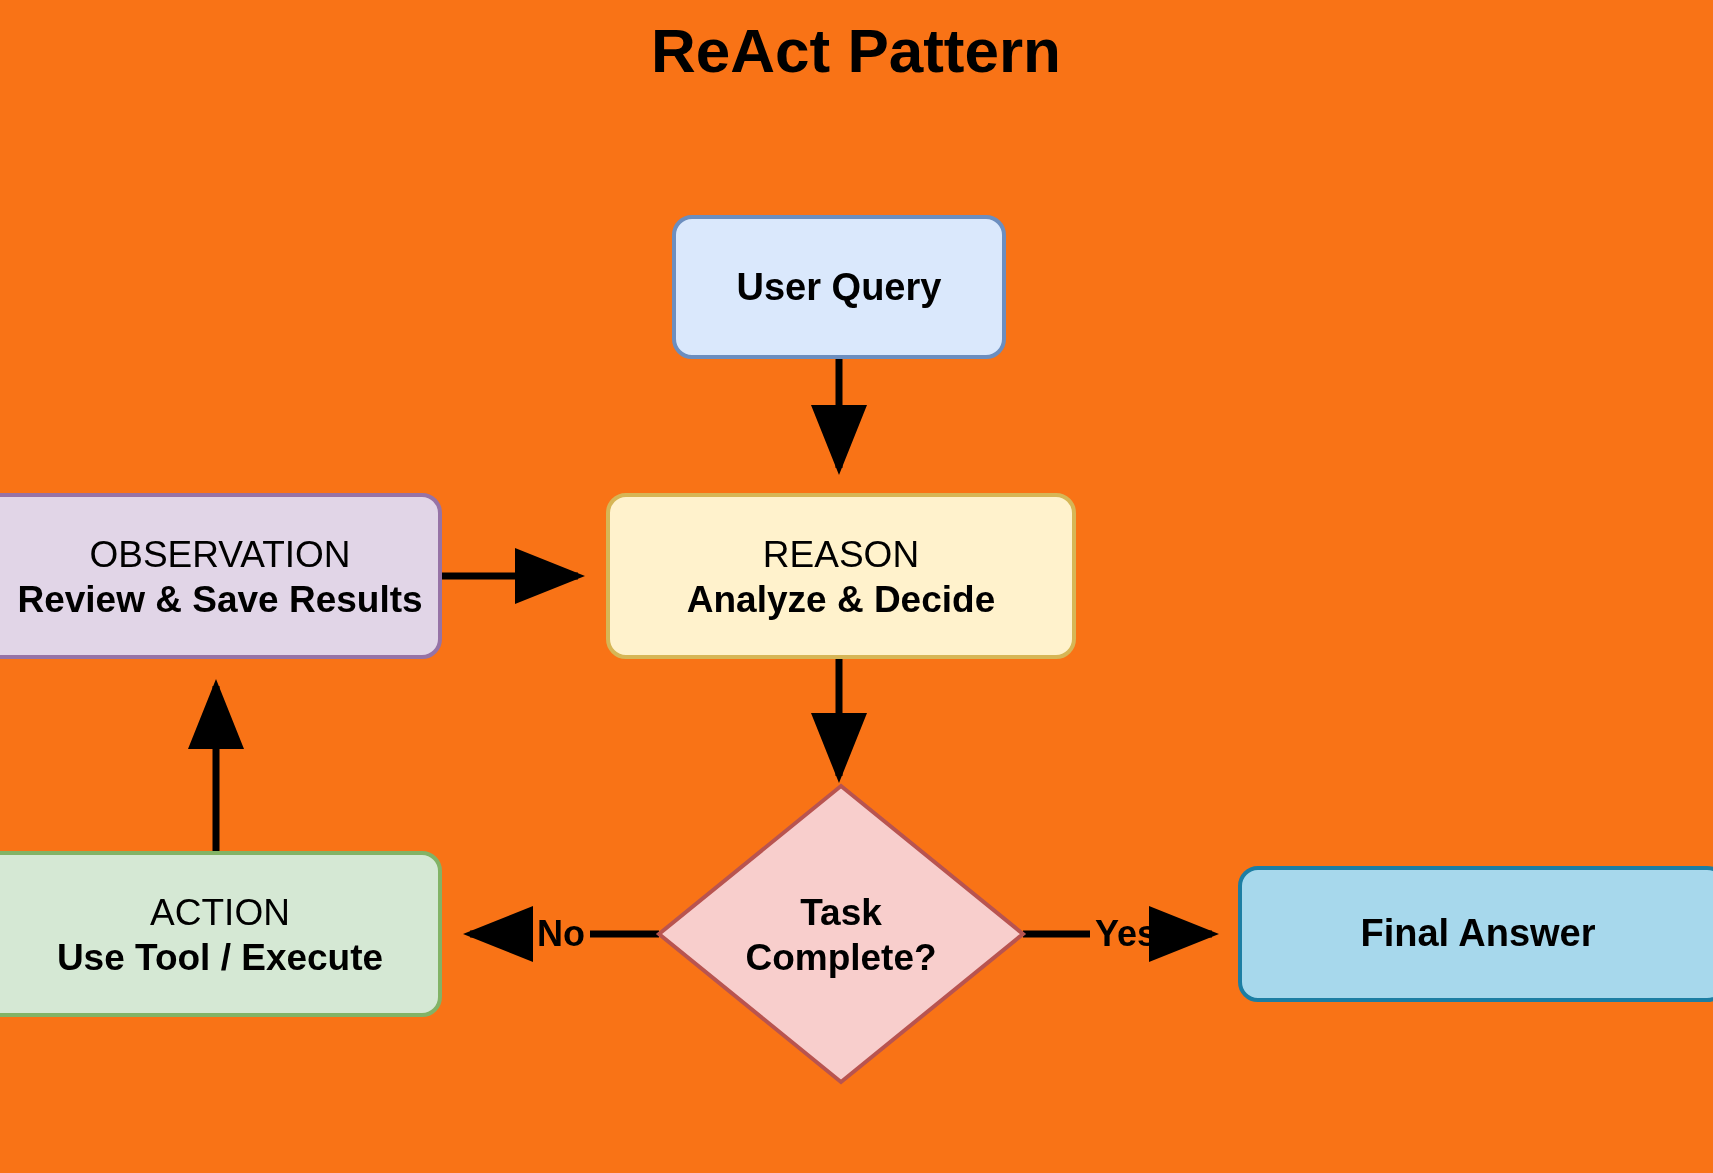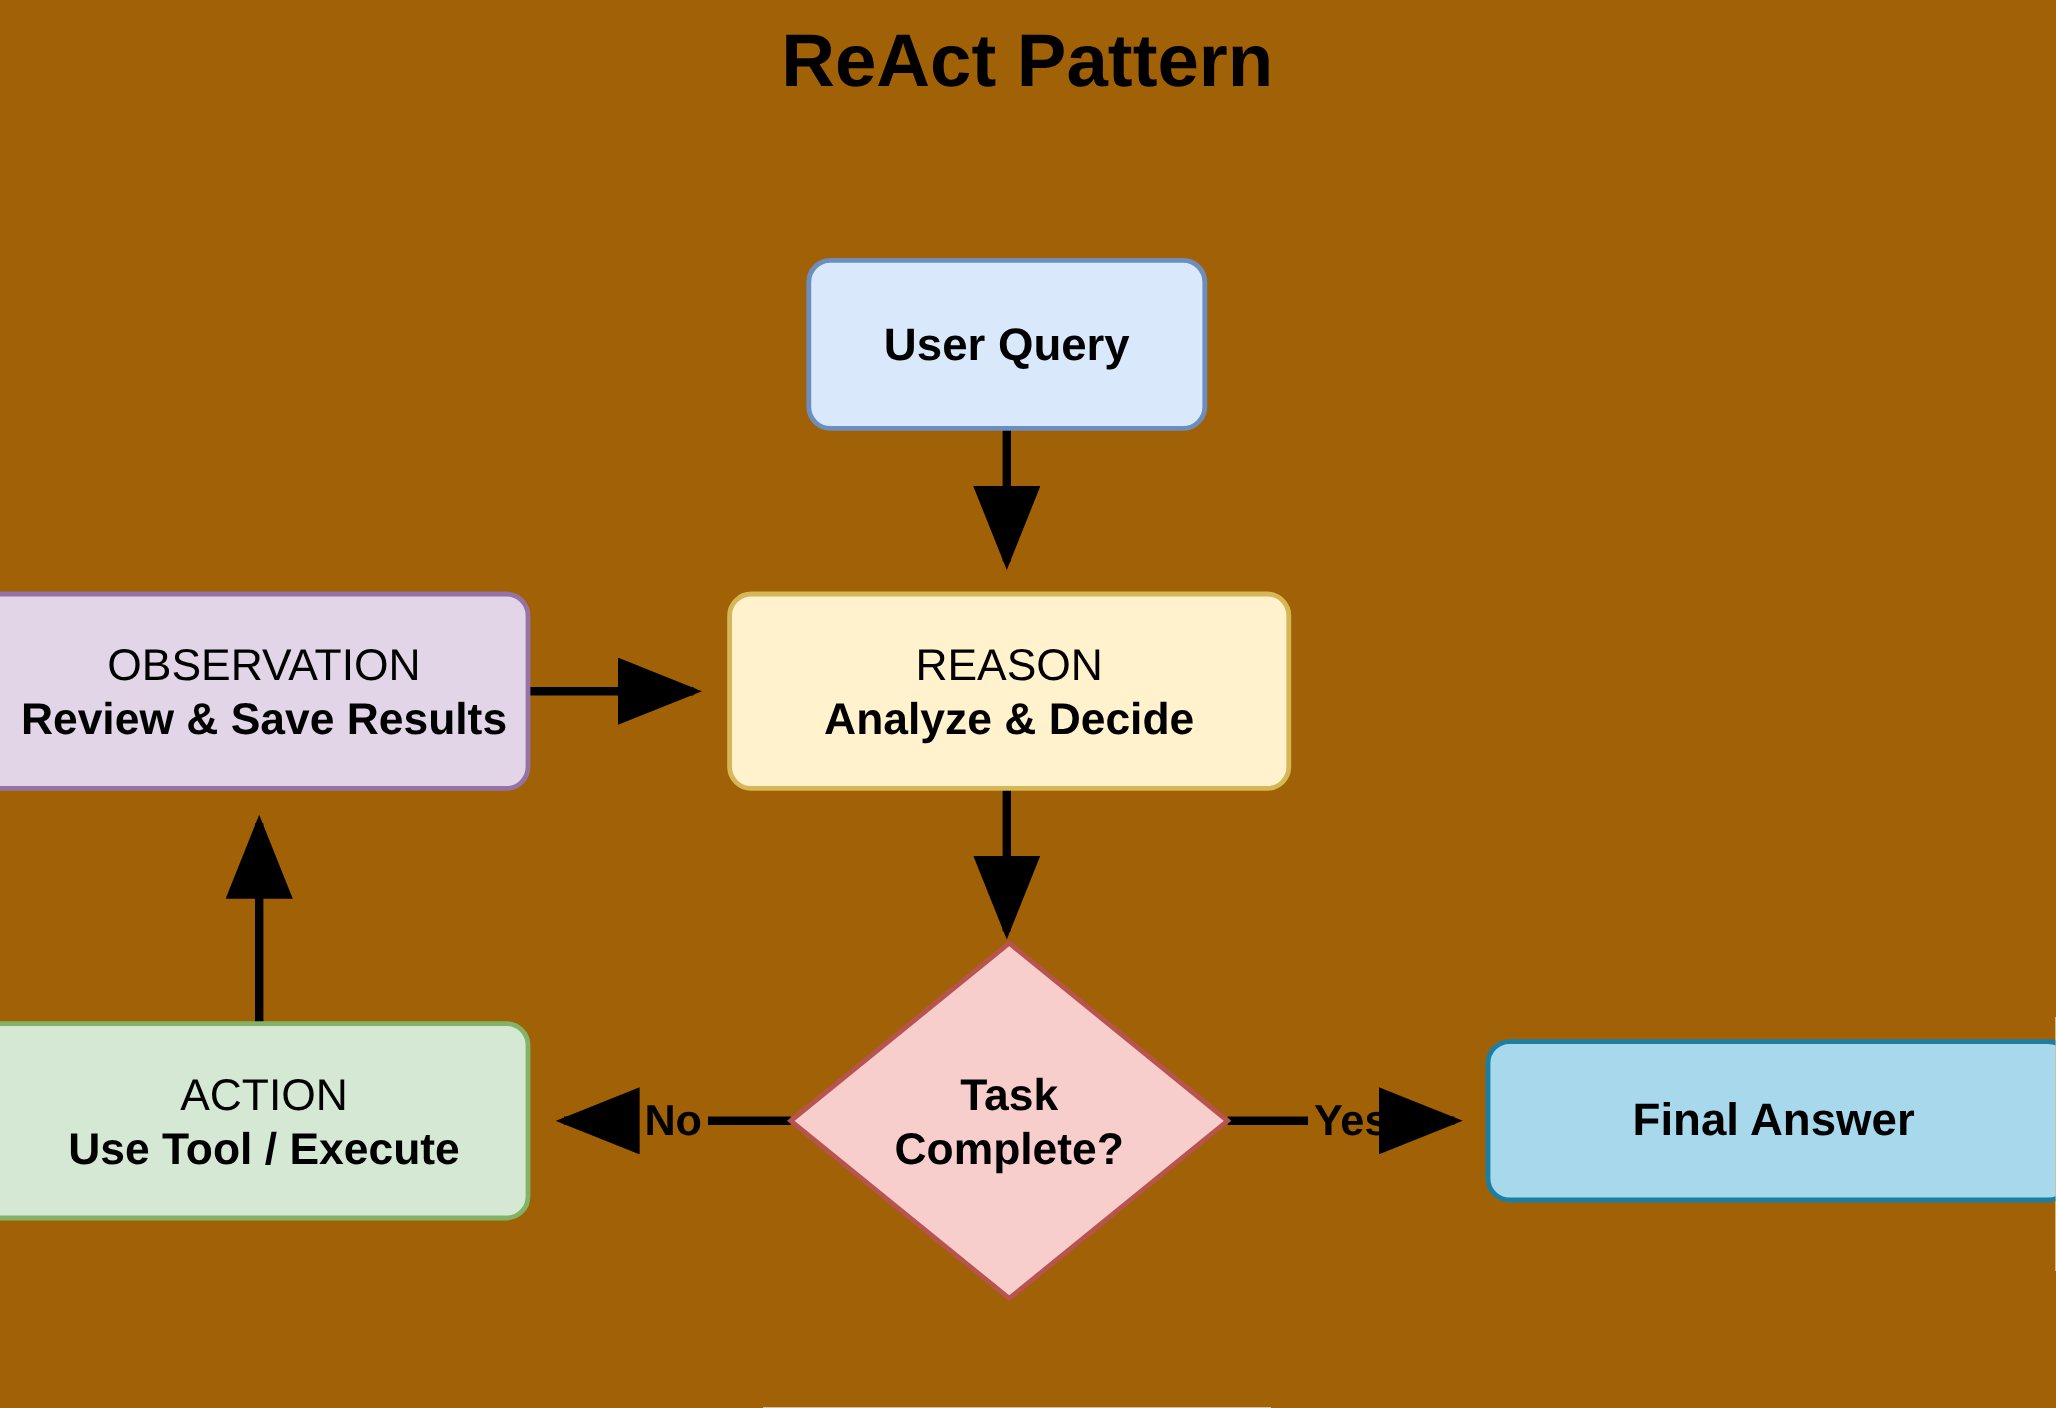--- a/index.html
+++ b/index.html
@@ -8,21 +8,21 @@
     background: #ffffff;
   }
   body {
     font-family: "Liberation Sans", sans-serif;
     -webkit-font-smoothing: antialiased;
   }
   #canvas {
     position: relative;
     width: 1713px;
     height: 1173px;
-    background: #a16207;
+    background: #f97316;
     overflow: hidden;
   }
   #diagram-svg {
     position: absolute;
     left: 0;
     top: 0;
     width: 1713px;
     height: 1173px;
   }
   .title-text {

